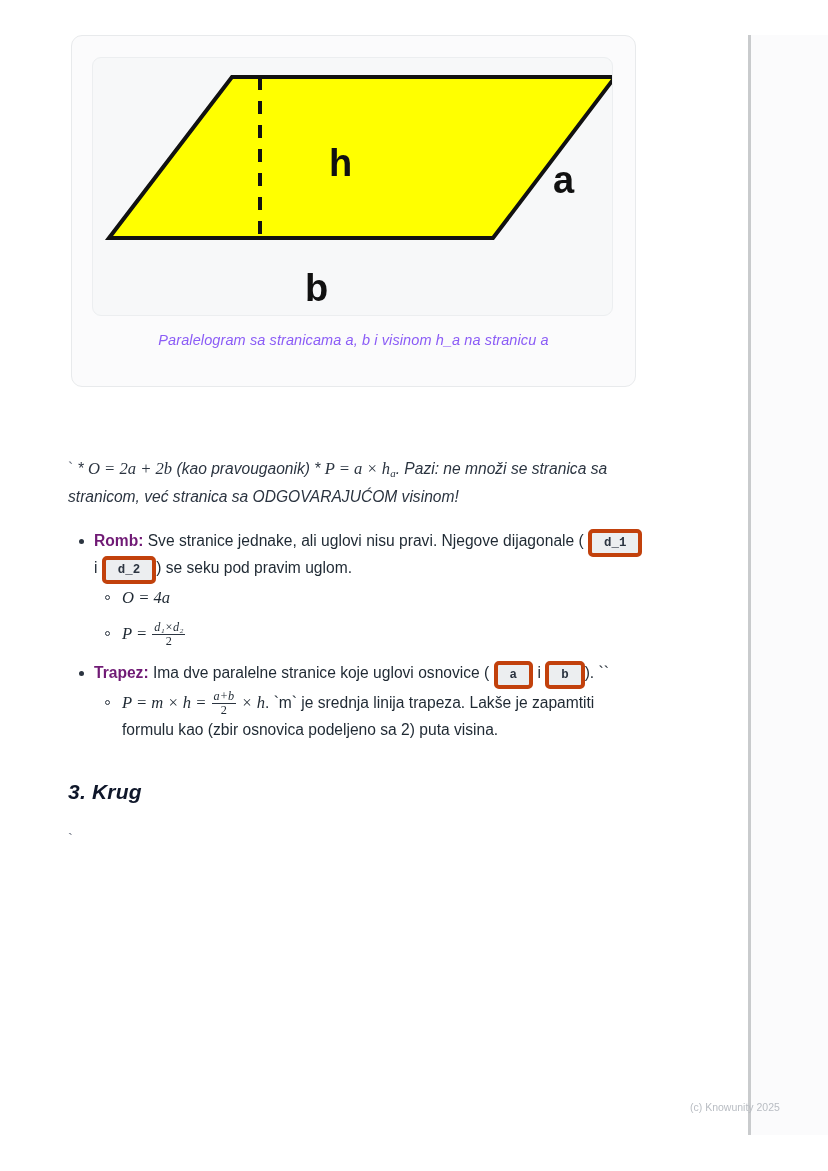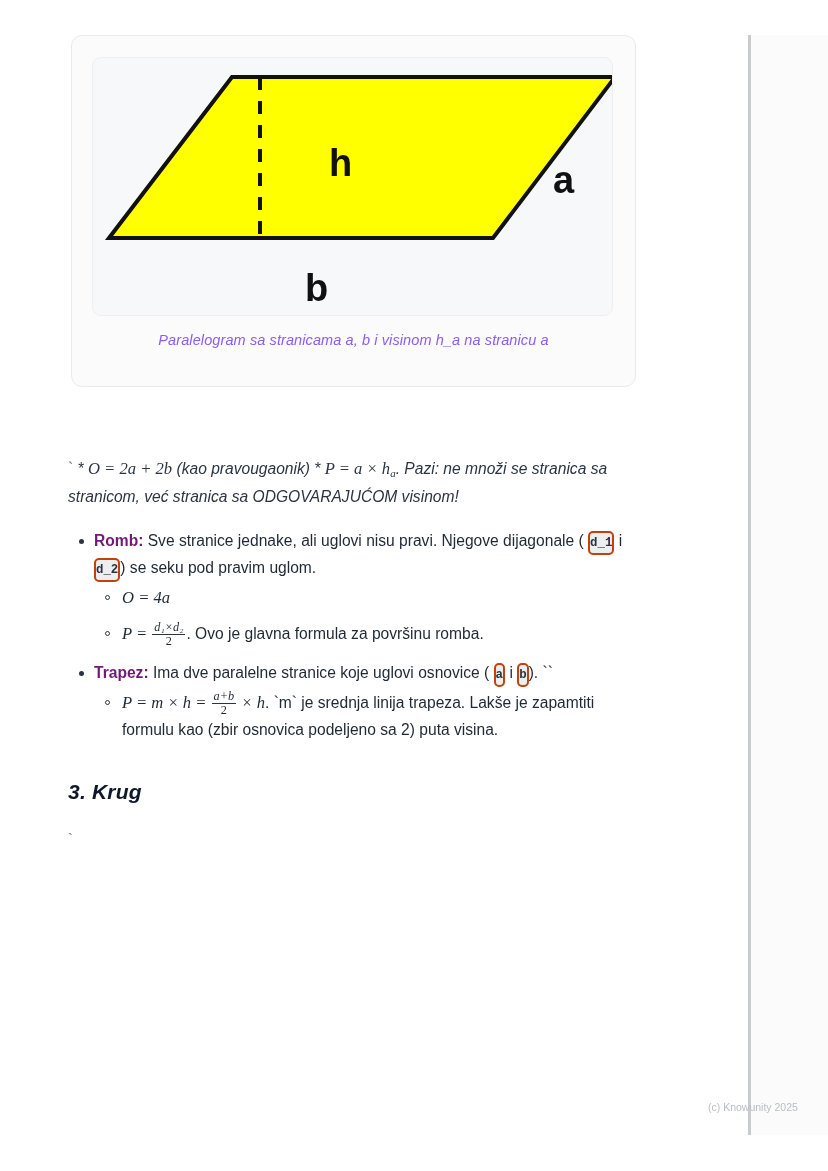--- a/index.html
+++ b/index.html
@@ -121,23 +121,23 @@
     border-top: 1px solid #2b3440;
     padding: 0 2px;
   }
 
   
   code.chip {
     font-family: "Liberation Mono", monospace;
     font-size: 12.4px;
     font-weight: bold;
     background: #eceef0;
-    border: 2px solid #c2410c;
+    border: 4px solid #c2410c;
     border-radius: 5px;
-    padding: 3px 0;
+    padding: 3px 12px;
     color: #2b3440;
     white-space: nowrap;
   }
 
   
   ul.lvl1 {
     list-style: none;
     margin: 0;
     padding: 0;
   }
@@ -190,21 +190,21 @@
   }
   .trailing-tick {
     margin: 16px 0 0 0;
     color: #6b7280;
     font-size: 15px;
   }
 
   
   #footer-copyright {
     position: absolute;
-    left: 708px;
+    left: 690px;
     top: 1101px;
     font-size: 10.5px;
     color: #b9bdc3;
     white-space: nowrap;
   }
 </style>
 </head>
 <body>
 
 <div id="content">
@@ -235,21 +235,21 @@
         <code class="chip">d_1</code>
         <span>i</span>
         <code class="chip">d_2</code><span>) se seku pod pravim uglom.</span>
 
         <ul class="lvl2">
           <li class="sub-item">
             <span class="m">O = 4a</span>
           </li>
           <li class="sub-item">
             <span class="m"><span>P =</span>
-              <span class="frac"><span class="top">d₁×d₂</span><span class="bot num">2</span></span></span><span>. Ovo je glavna formula za površinu romba.</span>
+              <span class="frac"><span class="top">d₁×d₂</span><span class="bot num">2</span></span></span>
           </li>
         </ul>
       </li>
 
       <li class="bullet-item">
         <span class="lead">Trapez:</span><span> Ima dve paralelne stranice koje uglovi osnovice (</span>
         <code class="chip">a</code>
         <span>i</span>
         <code class="chip">b</code><span>). ``</span>
 

